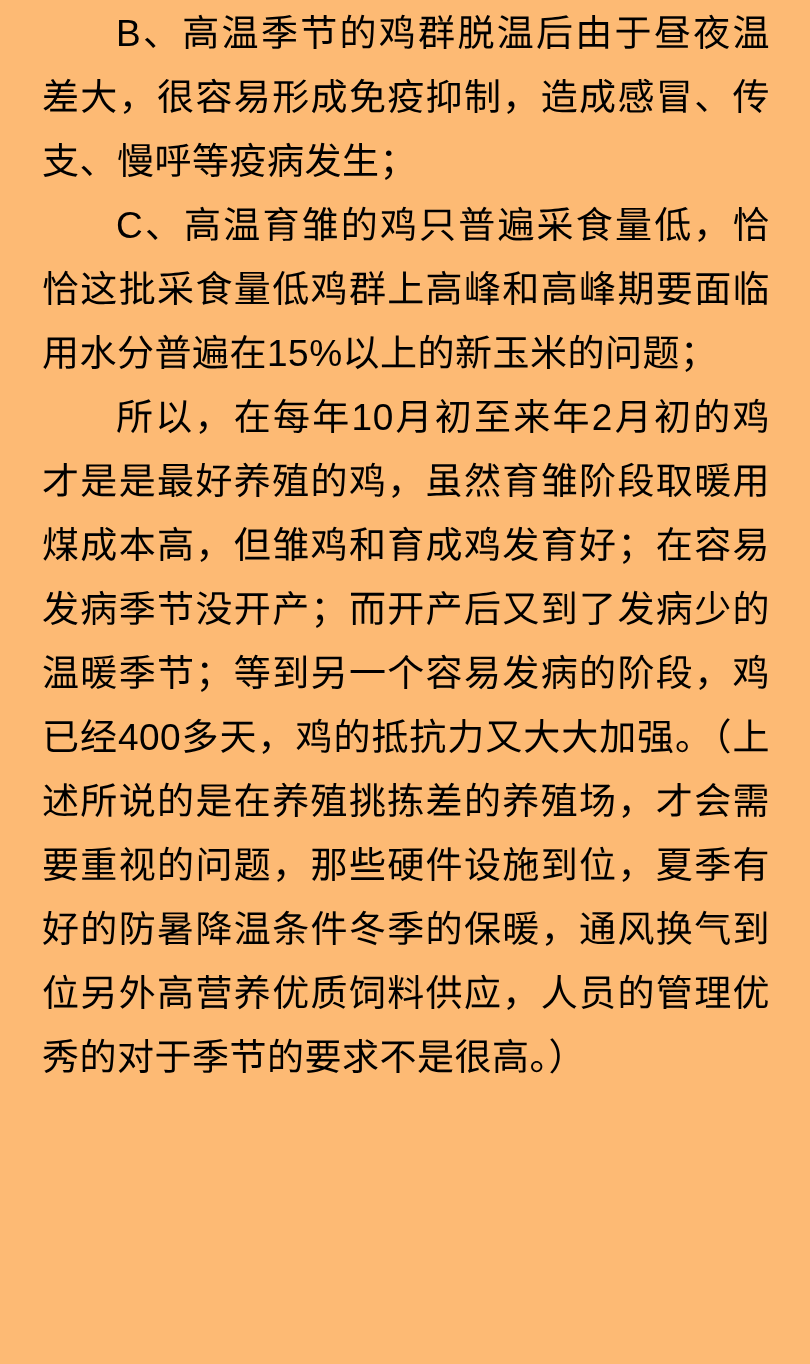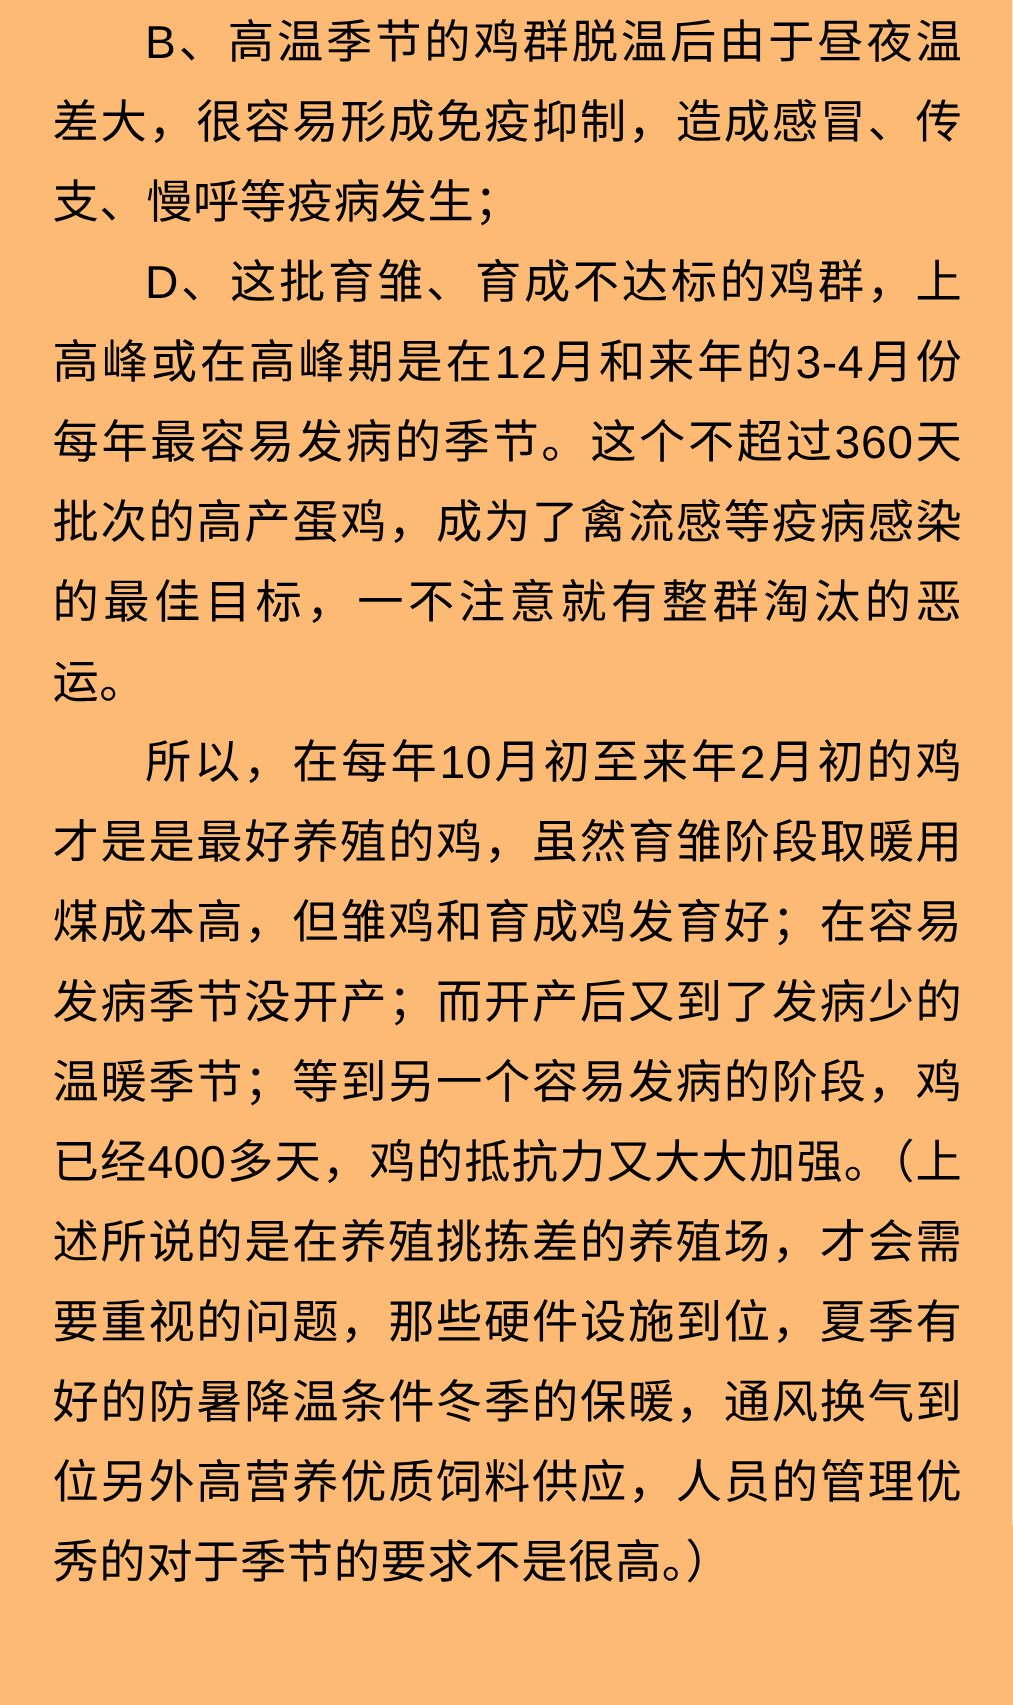--- a/index.html
+++ b/index.html
@@ -31,16 +31,16 @@
     text-indent: 2em;
     word-break: break-all;
   }
 </style>
 </head>
 <body>
 
 <div class="page">
   <div class="doc-body">
     <p class="para">B、高温季节的鸡群脱温后由于昼夜温差大，很容易形成免疫抑制，造成感冒、传支、慢呼等疫病发生；</p>
-    <p class="para">D、这批育雏、育成不达标的鸡群，上高峰或在高峰期是在12月和来年的3-4月份每年最容易发病的季节。这个不超过360天批次的高产蛋鸡，成为了禽流感等疫病感染的最佳目标，一不注意就有整群淘汰的恶运。</p>
+    <p class="para">C、高温育雏的鸡只普遍采食量低，恰恰这批采食量低鸡群上高峰和高峰期要面临用水分普遍在15%以上的新玉米的问题；</p>
     <p class="para">所以，在每年10月初至来年2月初的鸡才是是最好养殖的鸡，虽然育雏阶段取暖用煤成本高，但雏鸡和育成鸡发育好；在容易发病季节没开产；而开产后又到了发病少的温暖季节；等到另一个容易发病的阶段，鸡已经400多天，鸡的抵抗力又大大加强。（上述所说的是在养殖挑拣差的养殖场，才会需要重视的问题，那些硬件设施到位，夏季有好的防暑降温条件冬季的保暖，通风换气到位另外高营养优质饲料供应，人员的管理优秀的对于季节的要求不是很高。）</p>
   </div>
 </div>
 
 </body></html>

